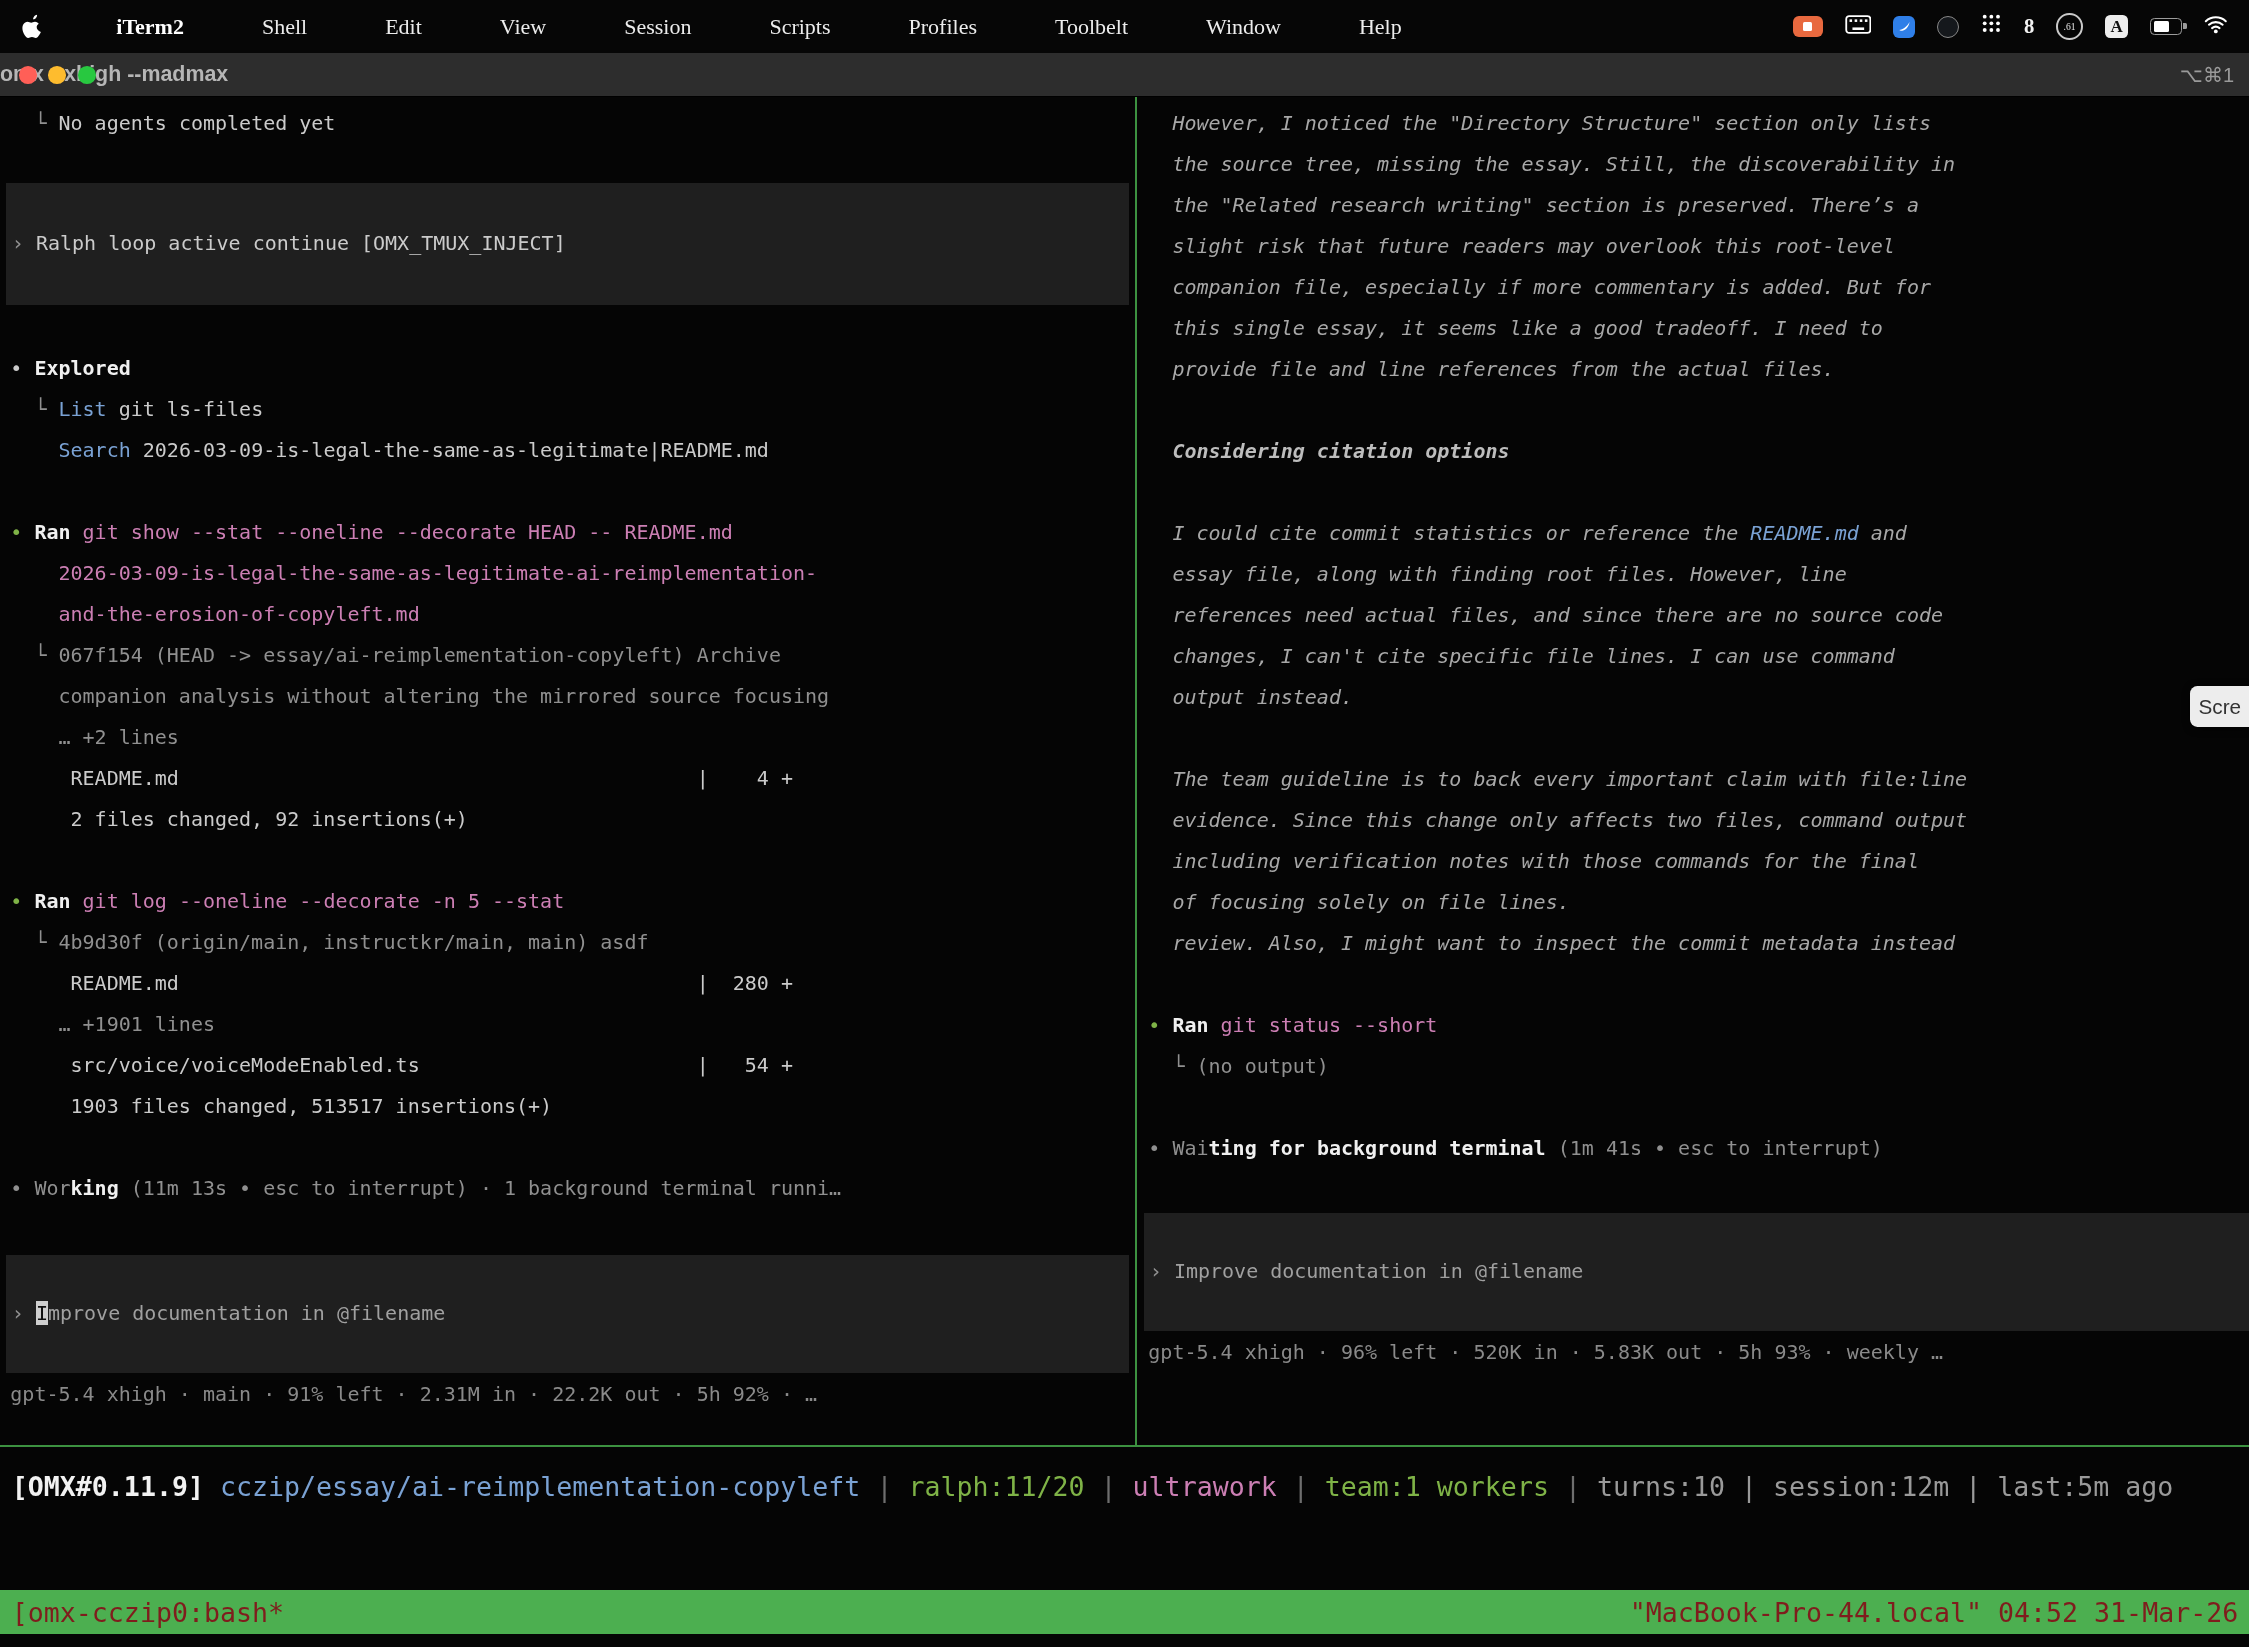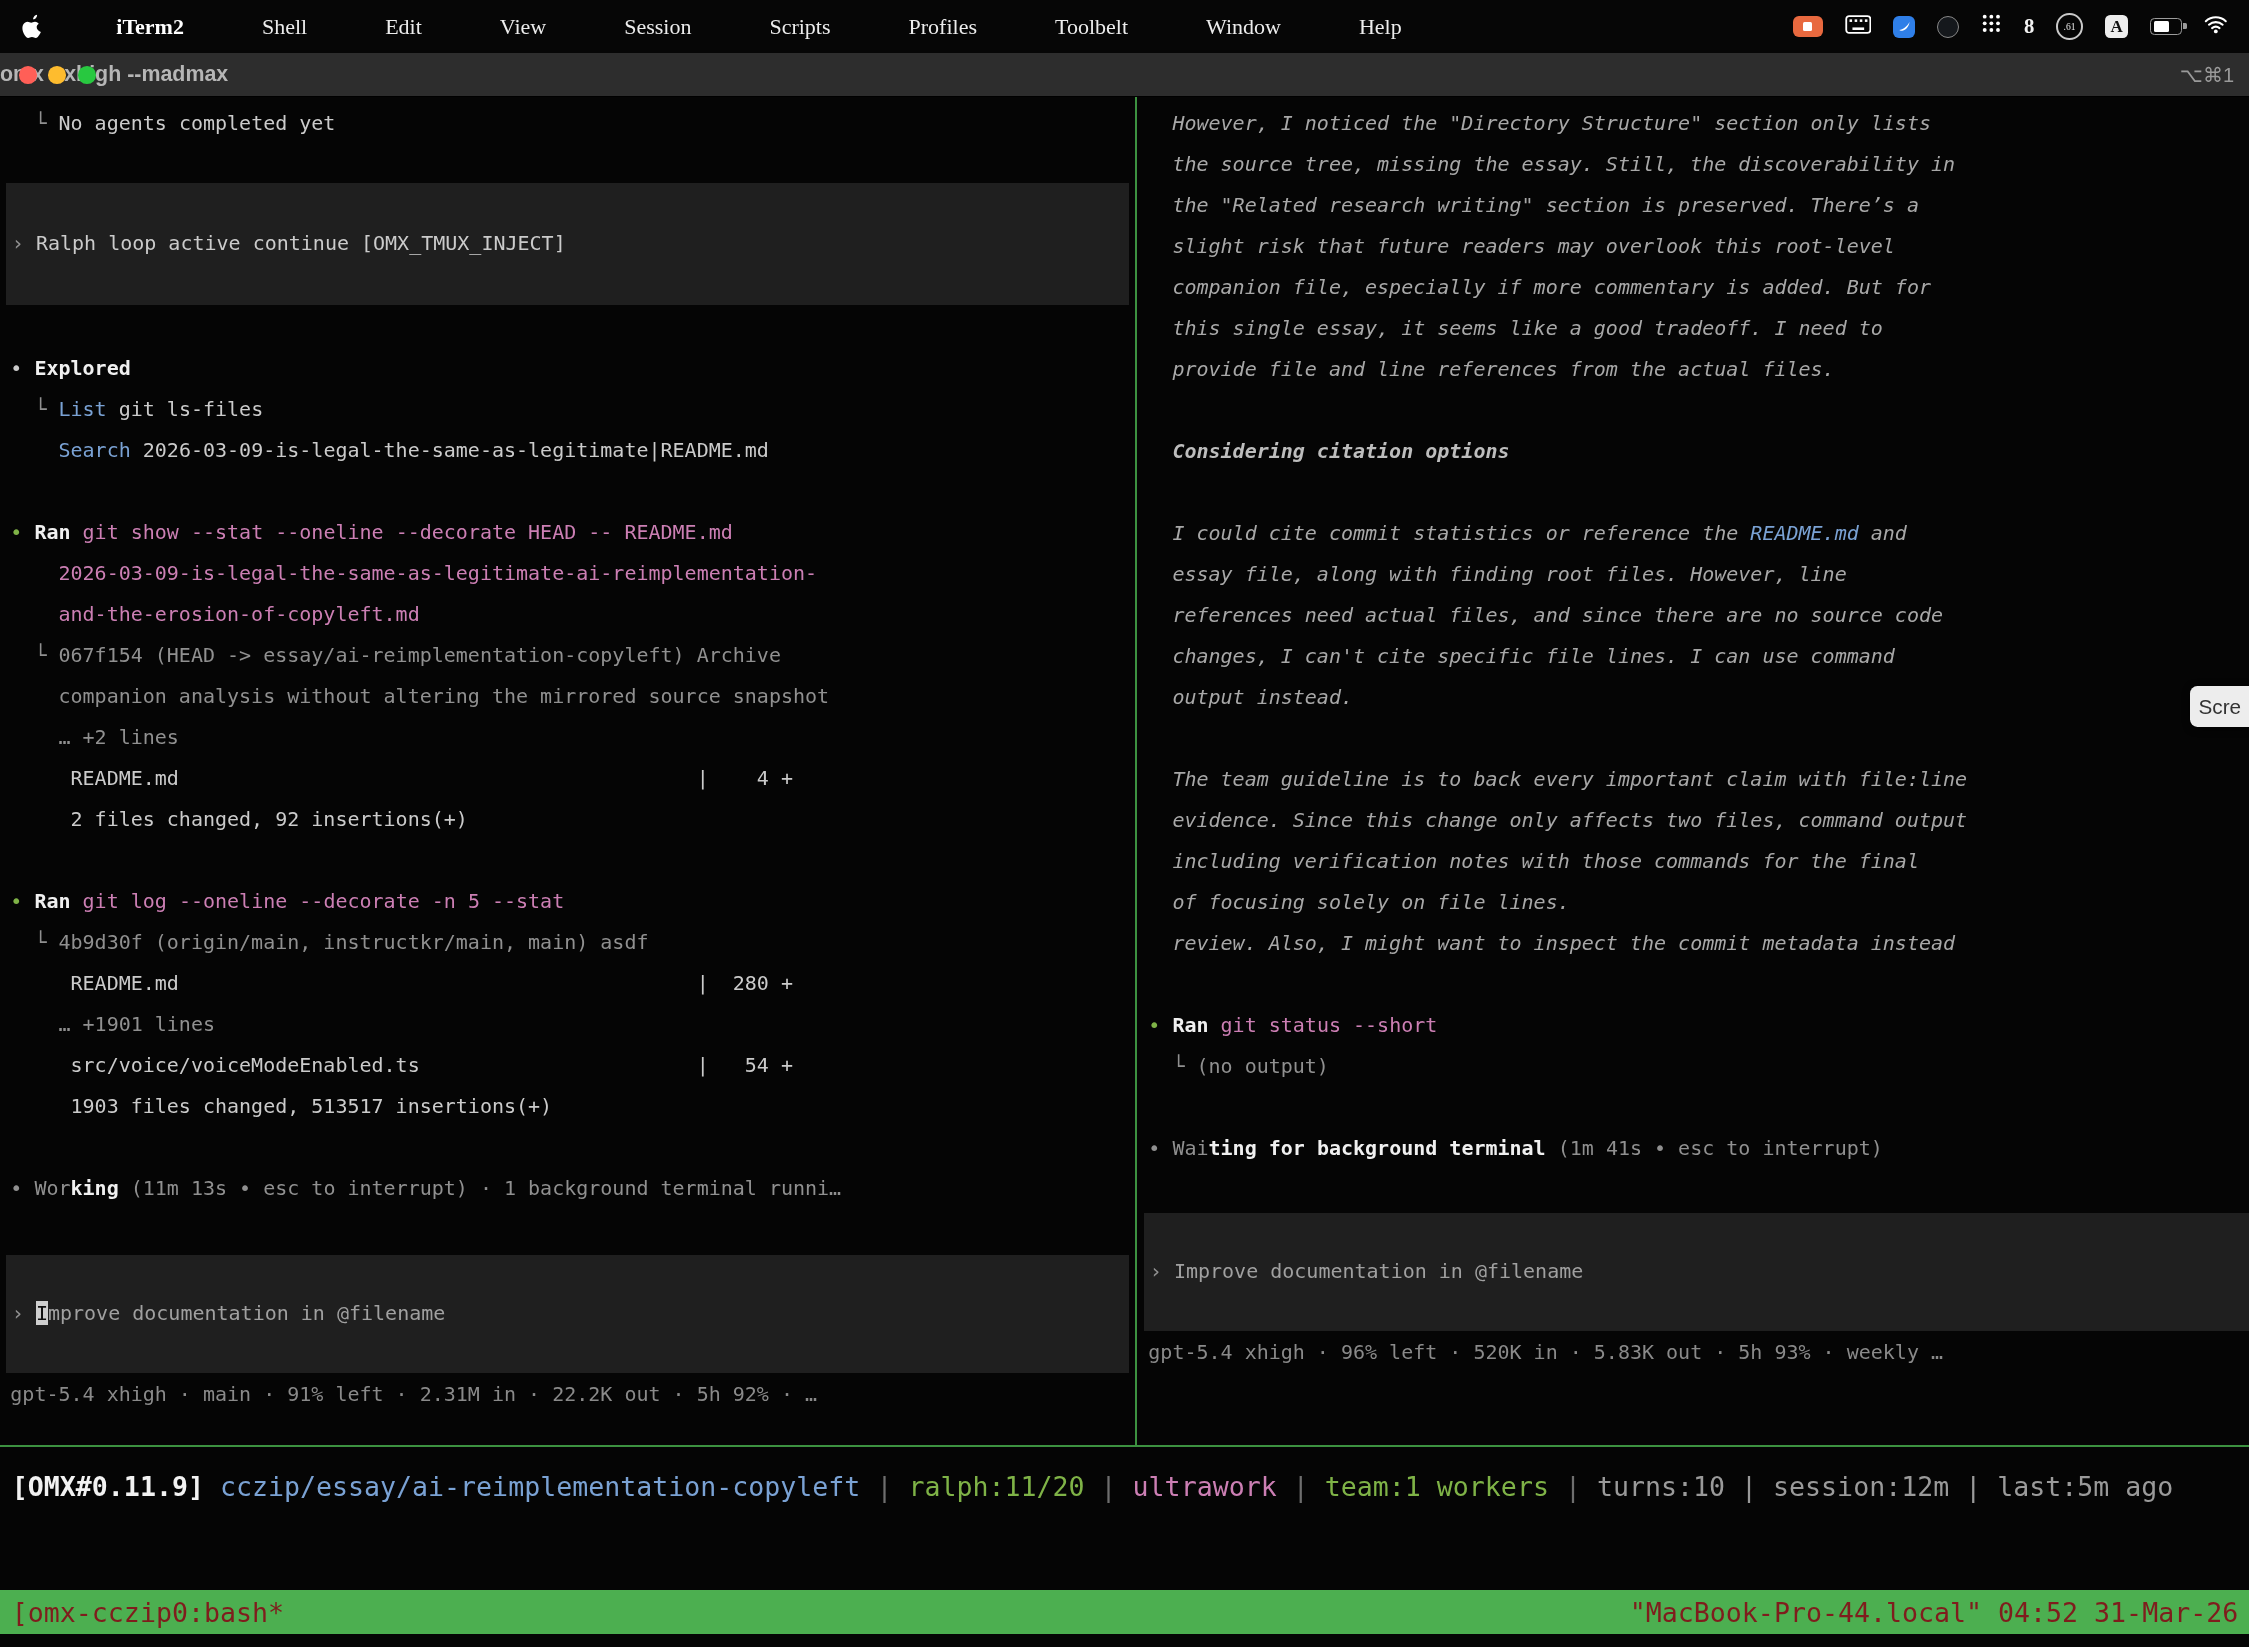--- a/index.html
+++ b/index.html
@@ -178,21 +178,21 @@
 
     <div class="ln" style="margin-top:43px;"><span class="fg">• </span><span class="brt">Explored</span></div>
     <div class="ln"><span class="dim">  └ </span><span class="blu">List</span><span class="fg"> git ls-files</span></div>
     <div class="ln"><span class="fg">    </span><span class="blu">Search</span><span class="fg"> 2026-03-09-is-legal-the-same-as-legitimate|README.md</span></div>
 
     <div class="sp"></div>
     <div class="ln"><span class="grn">• </span><span class="brt">Ran </span><span class="mag">git show --stat --oneline --decorate HEAD -- README.md</span></div>
     <div class="ln mag">    2026-03-09-is-legal-the-same-as-legitimate-ai-reimplementation-</div>
     <div class="ln mag">    and-the-erosion-of-copyleft.md</div>
     <div class="ln dim">  └ 067f154 (HEAD -&gt; essay/ai-reimplementation-copyleft) Archive</div>
-    <div class="ln dim">    companion analysis without altering the mirrored source snapshot</div>
+    <div class="ln dim">    companion analysis without altering the mirrored source focusing</div>
     <div class="ln dim">    … +2 lines</div>
     <div class="ln fg">     README.md                                           |    4 +</div>
     <div class="ln fg">     2 files changed, 92 insertions(+)</div>
 
     <div class="sp"></div>
     <div class="ln"><span class="grn">• </span><span class="brt">Ran </span><span class="mag">git log --oneline --decorate -n 5 --stat</span></div>
     <div class="ln dim">  └ 4b9d30f (origin/main, instructkr/main, main) asdf</div>
     <div class="ln fg">     README.md                                           |  280 +</div>
     <div class="ln dim">    … +1901 lines</div>
     <div class="ln fg">     src/voice/voiceModeEnabled.ts                       |   54 +</div>

